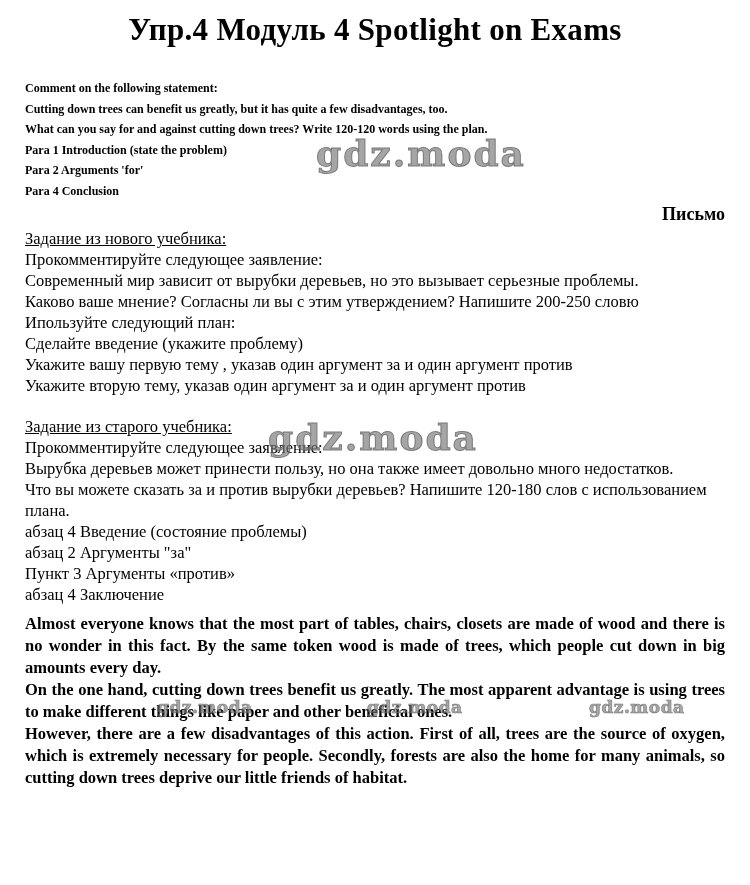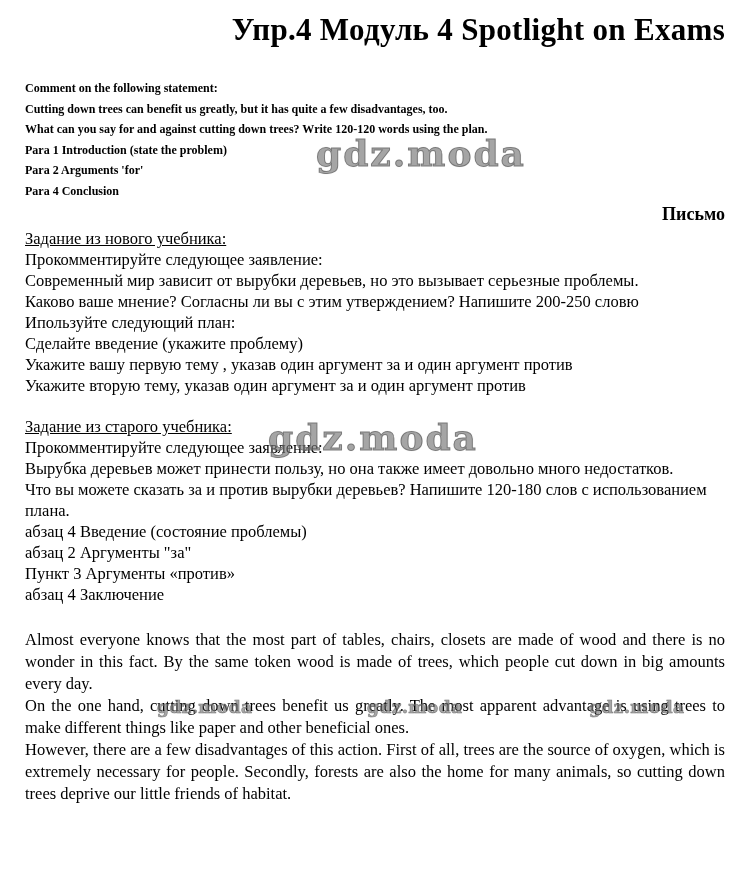--- a/index.html
+++ b/index.html
@@ -9,21 +9,21 @@
     height: 885px;
     background: #ffffff;
     color: #000000;
     font-family: "Liberation Serif", "DejaVu Serif", serif;
     overflow: hidden;
   }
   .content { padding: 6px 25px 0 25px; }
   .page-title {
     font-size: 31px;
     font-weight: bold;
-    text-align: right;
+    text-align: center;
     margin: 6px 0 30px 0;
     letter-spacing: 0.3px;
   }
   .intro-block { margin-bottom: 2px; }
   .intro-block .line {
     font-size: 12px;
     font-weight: bold;
     line-height: 20.5px;
   }
   .pismo-heading {
@@ -38,21 +38,21 @@
     font-size: 16.5px;
     line-height: 21px;
     font-weight: normal;
   }
   .task-heading {
     font-size: 16.5px;
     line-height: 21px;
     text-decoration: underline;
   }
   .gap-20 { height: 20px; }
-  .essay { margin-top: 24px; }
+  .essay { margin-top: 8px; font-weight: bold; }
   .essay p {
     font-size: 16.5px;
     line-height: 22px;
     margin: 0;
     text-align: justify;
   }
   
   .wm {
     position: absolute;
     font-family: "DejaVu Serif", serif;

